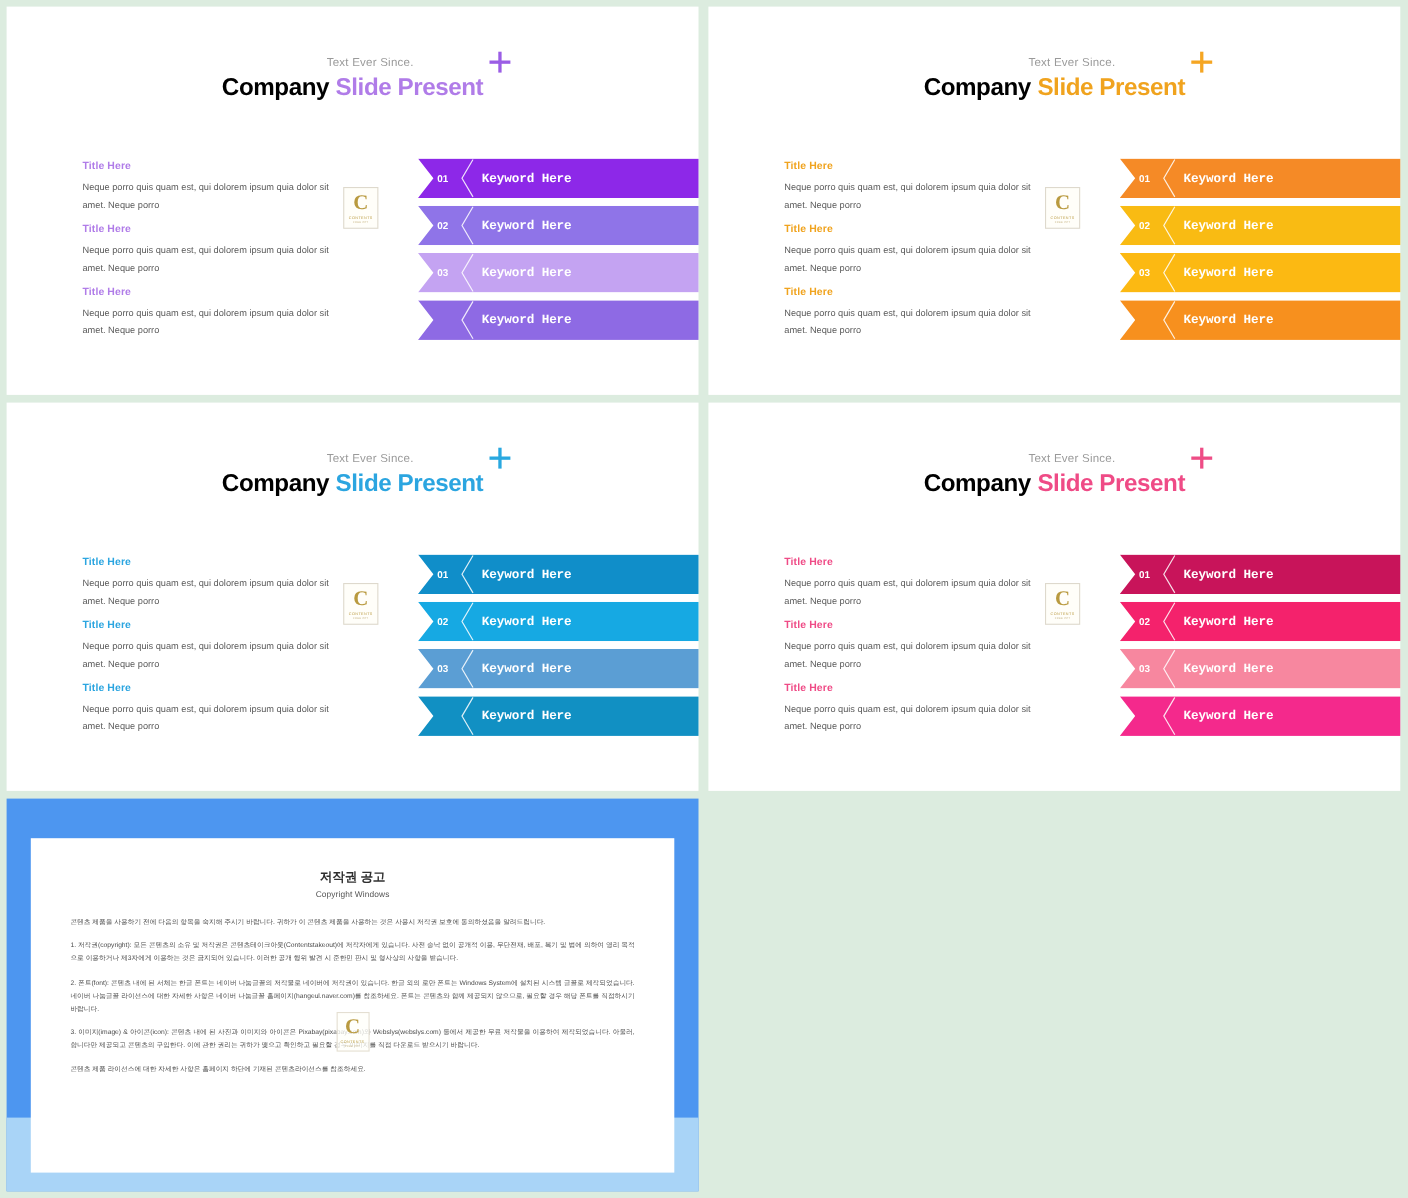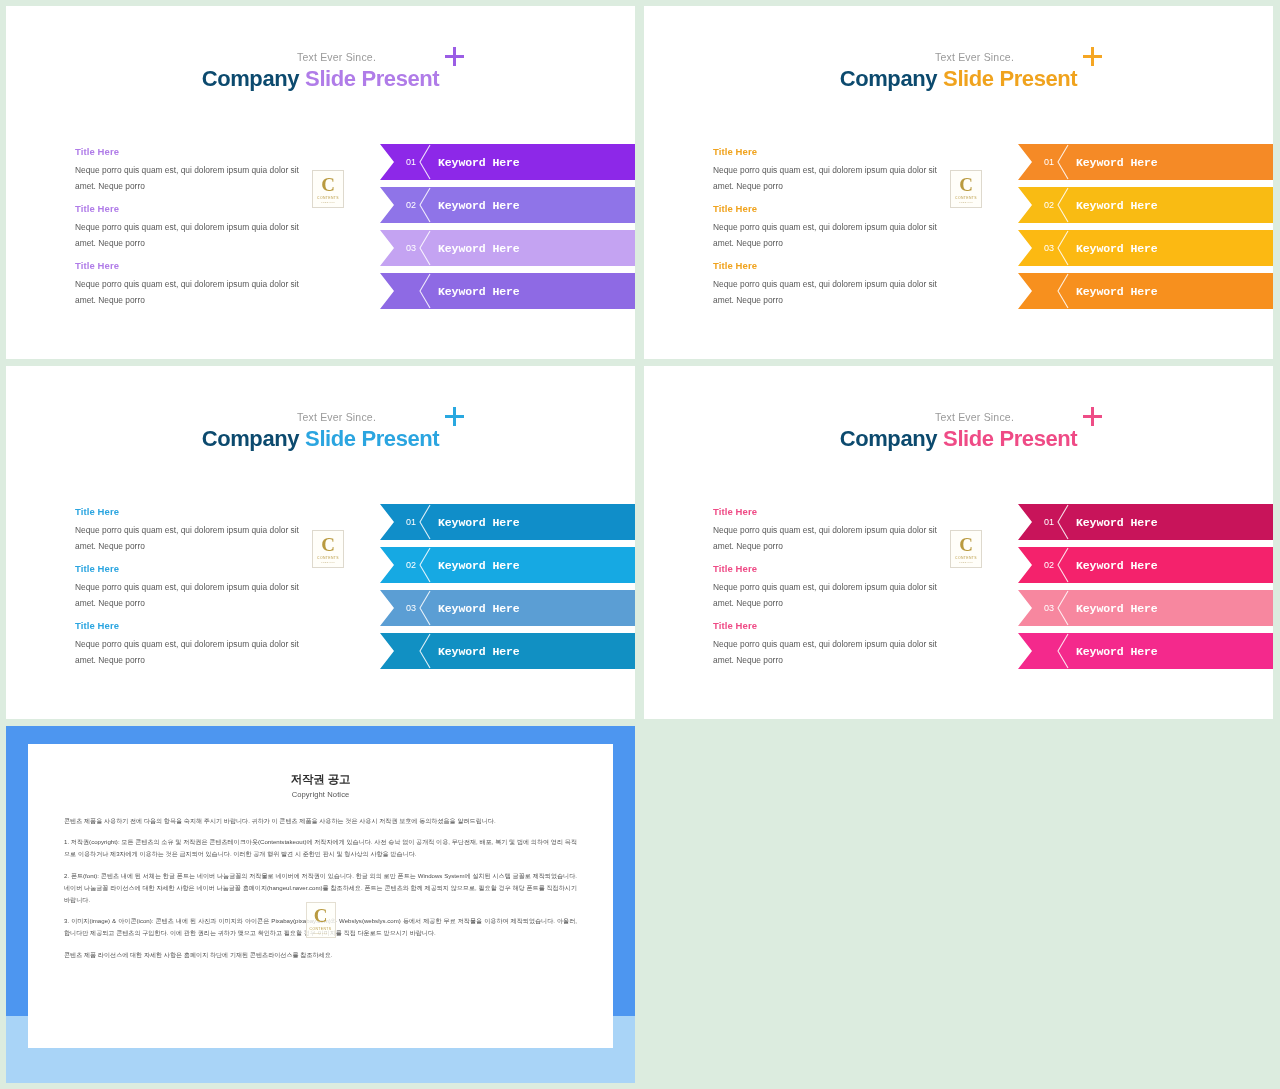--- a/index.html
+++ b/index.html
@@ -31,21 +31,21 @@
     position: absolute; top: 45px; left: 16px; width: 100%;
     text-align: center;
     font-size: 10.5px; color: #9a9a9a; letter-spacing: .2px;
   }
   .headline {
     position: absolute; top: 60px; left: 0; width: 100%;
     text-align: center;
     font-size: 22px; font-weight: 700; letter-spacing: -.4px;
     white-space: nowrap;
   }
-  .headline .dark { color: #0c4a6e; }
+  .headline .dark { color: #000000; }
   .headline .accent { margin-left: 6px; }
 
   .plus {
     position: absolute;
     width: 19px; height: 19px;
     top: 41px; left: 439px;
   }
   .plus::before, .plus::after {
     content: ""; position: absolute; background: currentColor;
   }
@@ -84,22 +84,22 @@
   
   .bars { position: absolute; left: 374px; top: 138px; width: 300px; }
   .bar {
     position: relative;
     height: 36px;
     margin-bottom: 7px;
     display: flex; align-items: center;
     clip-path: polygon(0 0, 100% 0, 100% 100%, 0 100%, 14px 50%);
   }
   .bar .num {
-    width: 36px; text-align: right;
-    font-size: 9px; font-weight: 400; color: #ffffff;
+    width: 36px; text-align: center;
+    font-size: 9px; font-weight: 700; color: #ffffff;
     padding-left: 9px;
     flex: 0 0 auto;
   }
   .bar .sep {
     position: absolute; left: 38px; top: 0;
     width: 13px; height: 100%;
     pointer-events: none;
   }
   .bar .sep svg { display: block; }
   .bar .kw {
@@ -107,21 +107,21 @@
     margin-left: 22px; white-space: nowrap;
     letter-spacing: -.1px;
     font-family: Liberation Mono, monospace;
   }
 
   
   .copyslide {
     position: absolute; left: 6px; top: 726px;
     width: 629px; height: 357px;
     background: #4d96f0;
-    padding: 18px 22px;
+    padding: 36px 22px;
   }
   .copyslide .lowerband {
     position: absolute; left: 0; bottom: 0; width: 100%; height: 67px;
     background: #a9d4f7;
   }
   .copypaper {
     position: relative;
     width: 100%; height: 304px;
     background: #ffffff;
     padding: 28px 36px;
@@ -397,21 +397,21 @@
           </span>
         <span class="kw">Keyword Here</span>
       </div>
     </div>
   </div>
 
   <div class="copyslide" style="background: rgb(77, 150, 240);">
     <div class="lowerband" style="background: rgb(169, 212, 247);"></div>
     <div class="copypaper">
       <div class="cp-title">저작권 공고</div>
-      <div class="cp-sub">Copyright Notice</div>
+      <div class="cp-sub">Copyright Windows</div>
       <div class="cp-para">콘텐츠 제품을 사용하기 전에 다음의 항목을 숙지해 주시기 바랍니다. 귀하가 이 콘텐츠 제품을 사용하는 것은 사용시 저작권 보호에 동의하셨음을 알려드립니다.</div>
       <div class="cp-para">1. 저작권(copyright): 모든 콘텐츠의 소유 및 저작권은 콘텐츠테이크아웃(Contentstakeout)에 저작자에게 있습니다. 사전 승낙 없이 공개적 이용, 무단전재, 배포, 복기 및 법에 의하여 영리 목적으로 이용하거나 제3자에게 이용하는 것은 금지되어 있습니다. 이러한 공개 행위 발견 시 준한민 판시 및 형사상의 사항을 받습니다.</div>
       <div class="cp-para">2. 폰트(font): 콘텐츠 내에 된 서체는 한글 폰트는 네이버 나눔글꼴의 저작물로 네이버에 저작권이 있습니다. 한글 외의 로만 폰트는 Windows System에 설치된 시스템 글꼴로 제작되었습니다. 네이버 나눔글꼴 라이선스에 대한 자세한 사항은 네이버 나눔글꼴 홈페이지(hangeul.naver.com)를 참조하세요. 폰트는 콘텐츠와 함께 제공되지 않으므로, 필요할 경우 해당 폰트를 직접하시기 바랍니다.</div>
       <div class="cp-para">3. 이미지(image) &amp; 아이콘(icon): 콘텐츠 내에 된 사진과 이미지와 아이콘은 Pixabay(pixabay.com)와 Webslys(webslys.com) 등에서 제공한 무료 저작물을 이용하여 제작되었습니다. 아울러, 합니다만 제공되고 콘텐츠의 구입한다. 이에 관한 권리는 귀하가 맺으고 확인하고 필요할 경우 이미지를 직접 다운로드 받으시기 바랍니다.</div>
       <div class="cp-para">콘텐츠 제품 라이선스에 대한 자세한 사항은 홈페이지 하단에 기재된 콘텐츠라이선스를 참조하세요.</div>
       <div class="cp-watermark">
         <div class="logo-c">C</div>
         <div class="logo-sub">CONTENTS</div>
         <div class="logo-sub2">FREE PPT</div>
       </div>

